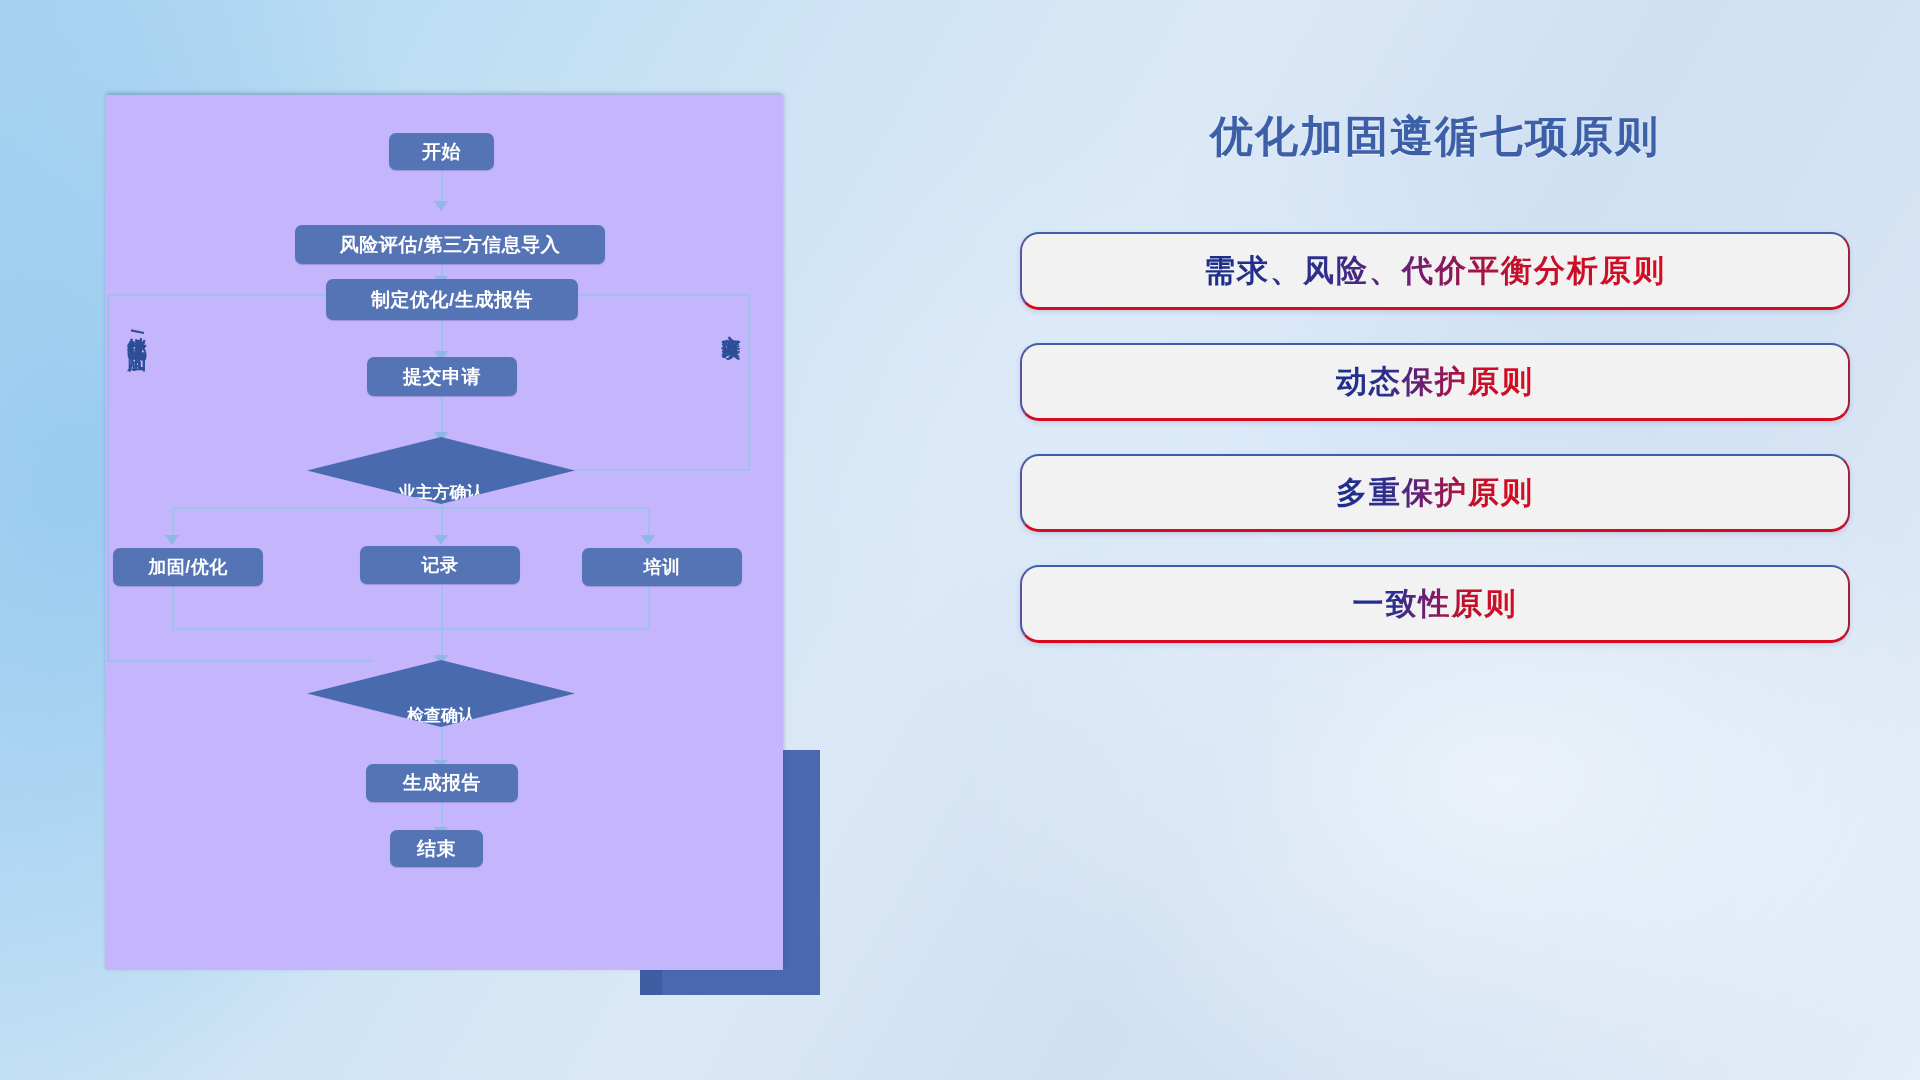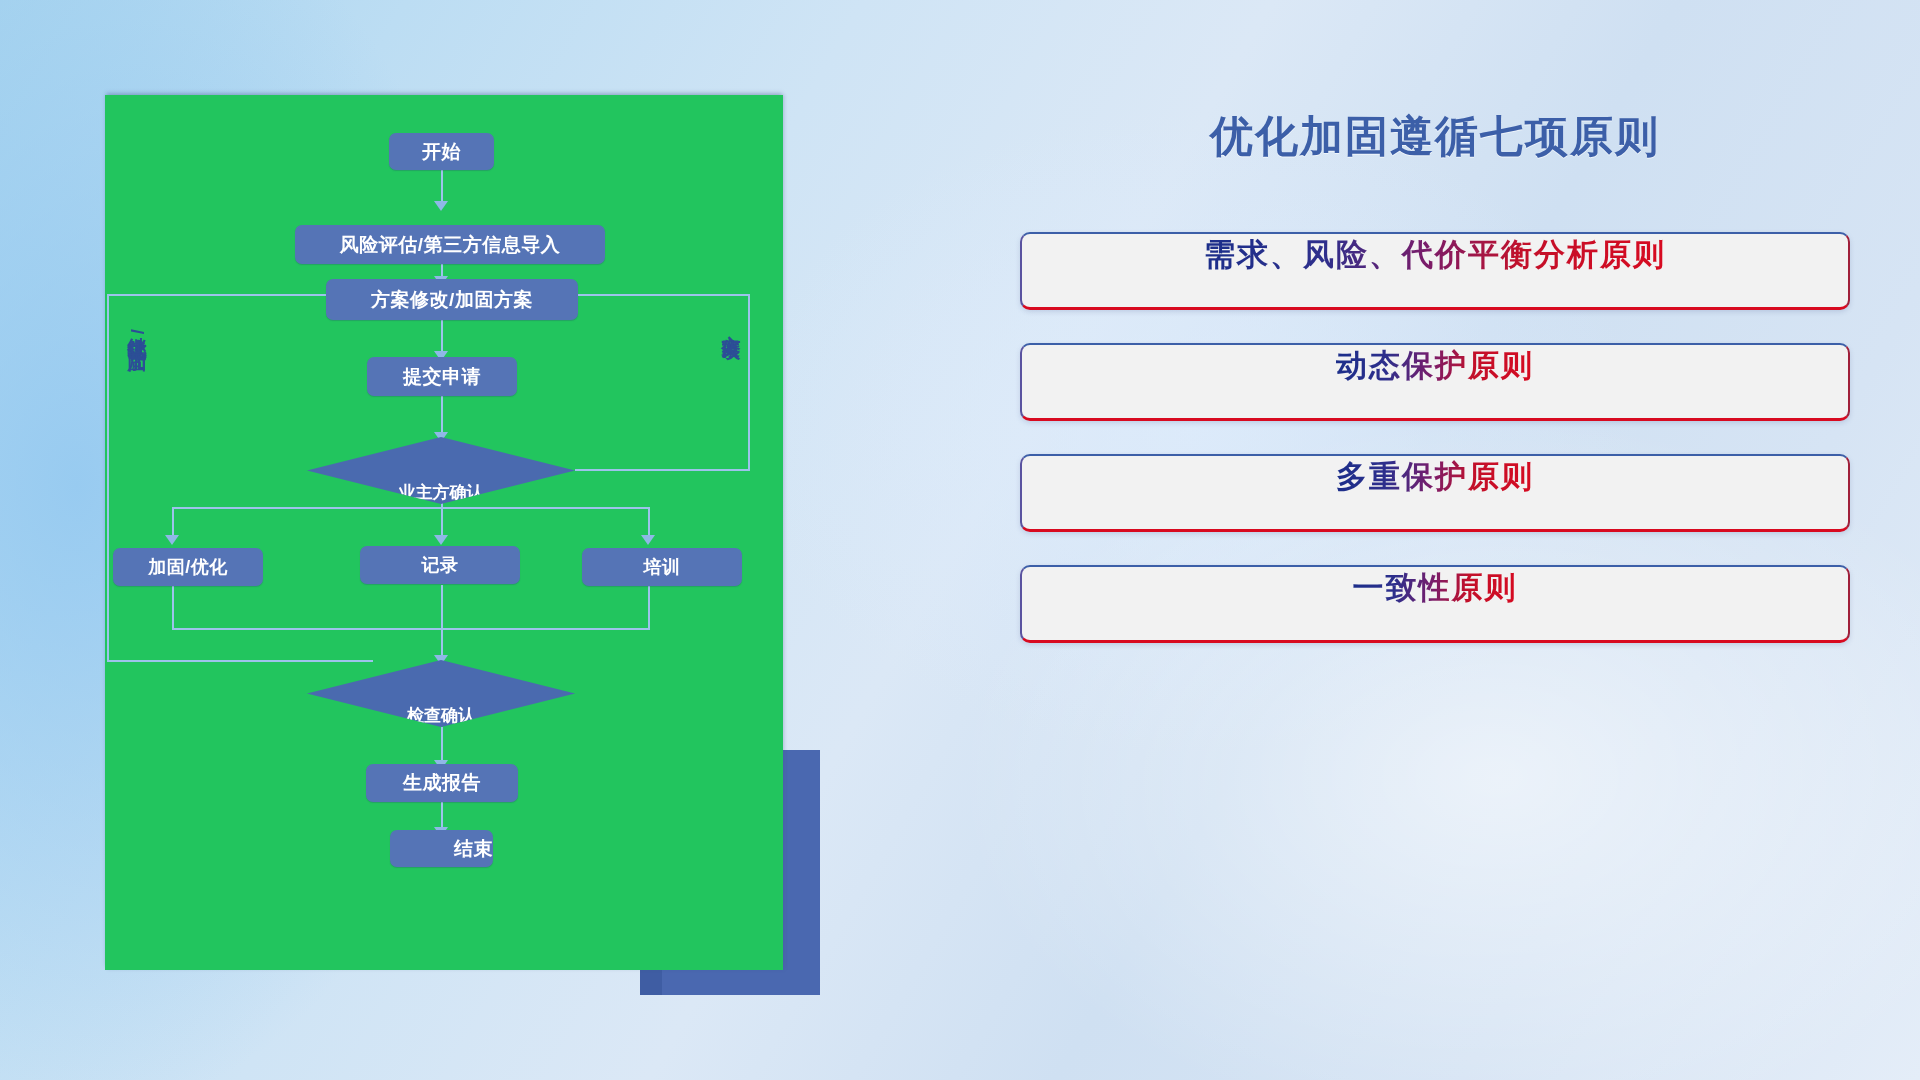--- a/index.html
+++ b/index.html
@@ -19,21 +19,21 @@
   .card-accent {
     position:absolute; left:640px; top:750px; width:180px; height:245px;
     background:#4A68B0;
   }
   .card-accent2 {
     position:absolute; left:640px; top:750px; width:22px; height:245px;
     background:#3f5da3;
   }
   .card {
     position:absolute; left:105px; top:95px; width:678px; height:875px;
-    background:#22c55e;
+    background:#c4b5fd;
     box-shadow: 0 -3px 4px -1px rgba(70,90,140,0.35), 2px 0 3px rgba(70,90,140,0.12);
   }
 
   
   .flow { position:absolute; inset:0; }
   .node {
     position:absolute;
     background:#5574B6;
     color:#fff;
     border-radius:7px;
@@ -81,22 +81,22 @@
     color:#3C5FA8;
     letter-spacing:2px;
     text-shadow:0 1px 0 rgba(255,255,255,0.6);
   }
   .pill-list { position:absolute; left:0; top:142px; width:830px; }
   .pill {
     position:relative;
     height:78px;
     margin-bottom:33px;
     background:#F2F2F2;
-    border-radius:10px;
-    display:flex; justify-content:center;
+    border-radius:19px;
+    display:flex; align-items:center; justify-content:center;
     border-top:2px solid #3C5FA8;
     border-left:2px solid #5a53a0;
     border-right:2px solid #a01f3a;
     border-bottom:3px solid #D80A20;
     box-shadow:0 2px 5px rgba(90,110,160,0.22);
   }
   .pill-label {
     font-size:31px;
     font-weight:bold;
     letter-spacing:2px;
@@ -163,21 +163,21 @@
 
       <div class="node" style="left:284px; top:38px;  width:105px; height:37px;">
         <span>开始</span>
       </div>
 
       <div class="node" style="left:190px; top:110px; width:310px; height:39px;margin-top:20px;">
         <span>风险评估/第三方信息导入</span>
       </div>
 
       <div class="node" style="left:221px; top:184px; width:252px; height:41px;">
-        <span>方案修改/加固方案</span>
+        <span>制定优化/生成报告</span>
       </div>
 
       <div class="node" style="left:262px; top:262px; width:150px; height:39px;">
         <span>提交申请</span>
       </div>
 
       <div class="diamond" style="left:202px; top:342px; width:268px; height:67px;">
         <span>业主方确认</span>
       </div>
 
@@ -194,21 +194,21 @@
       </div>
 
       <div class="diamond" style="left:202px; top:565px; width:268px; height:67px;">
         <span>检查确认</span>
       </div>
 
       <div class="node" style="left:261px; top:669px; width:152px; height:38px;">
         <span>生成报告</span>
       </div>
 
-      <div class="node" style="left:285px; top:735px; width:103px; height:37px;justify-content:flex-end;">
+      <div class="node" style="left:285px; top:735px; width:93px; height:37px;">
         <span>结束</span>
       </div>
 
       <div class="vlabel" style="left:22px; top:226px;">继续优化/加固</div>
 
       <div class="vlabel" style="left:616px; top:225px;">方案修改</div>
 
     </div>
   </div>
 

